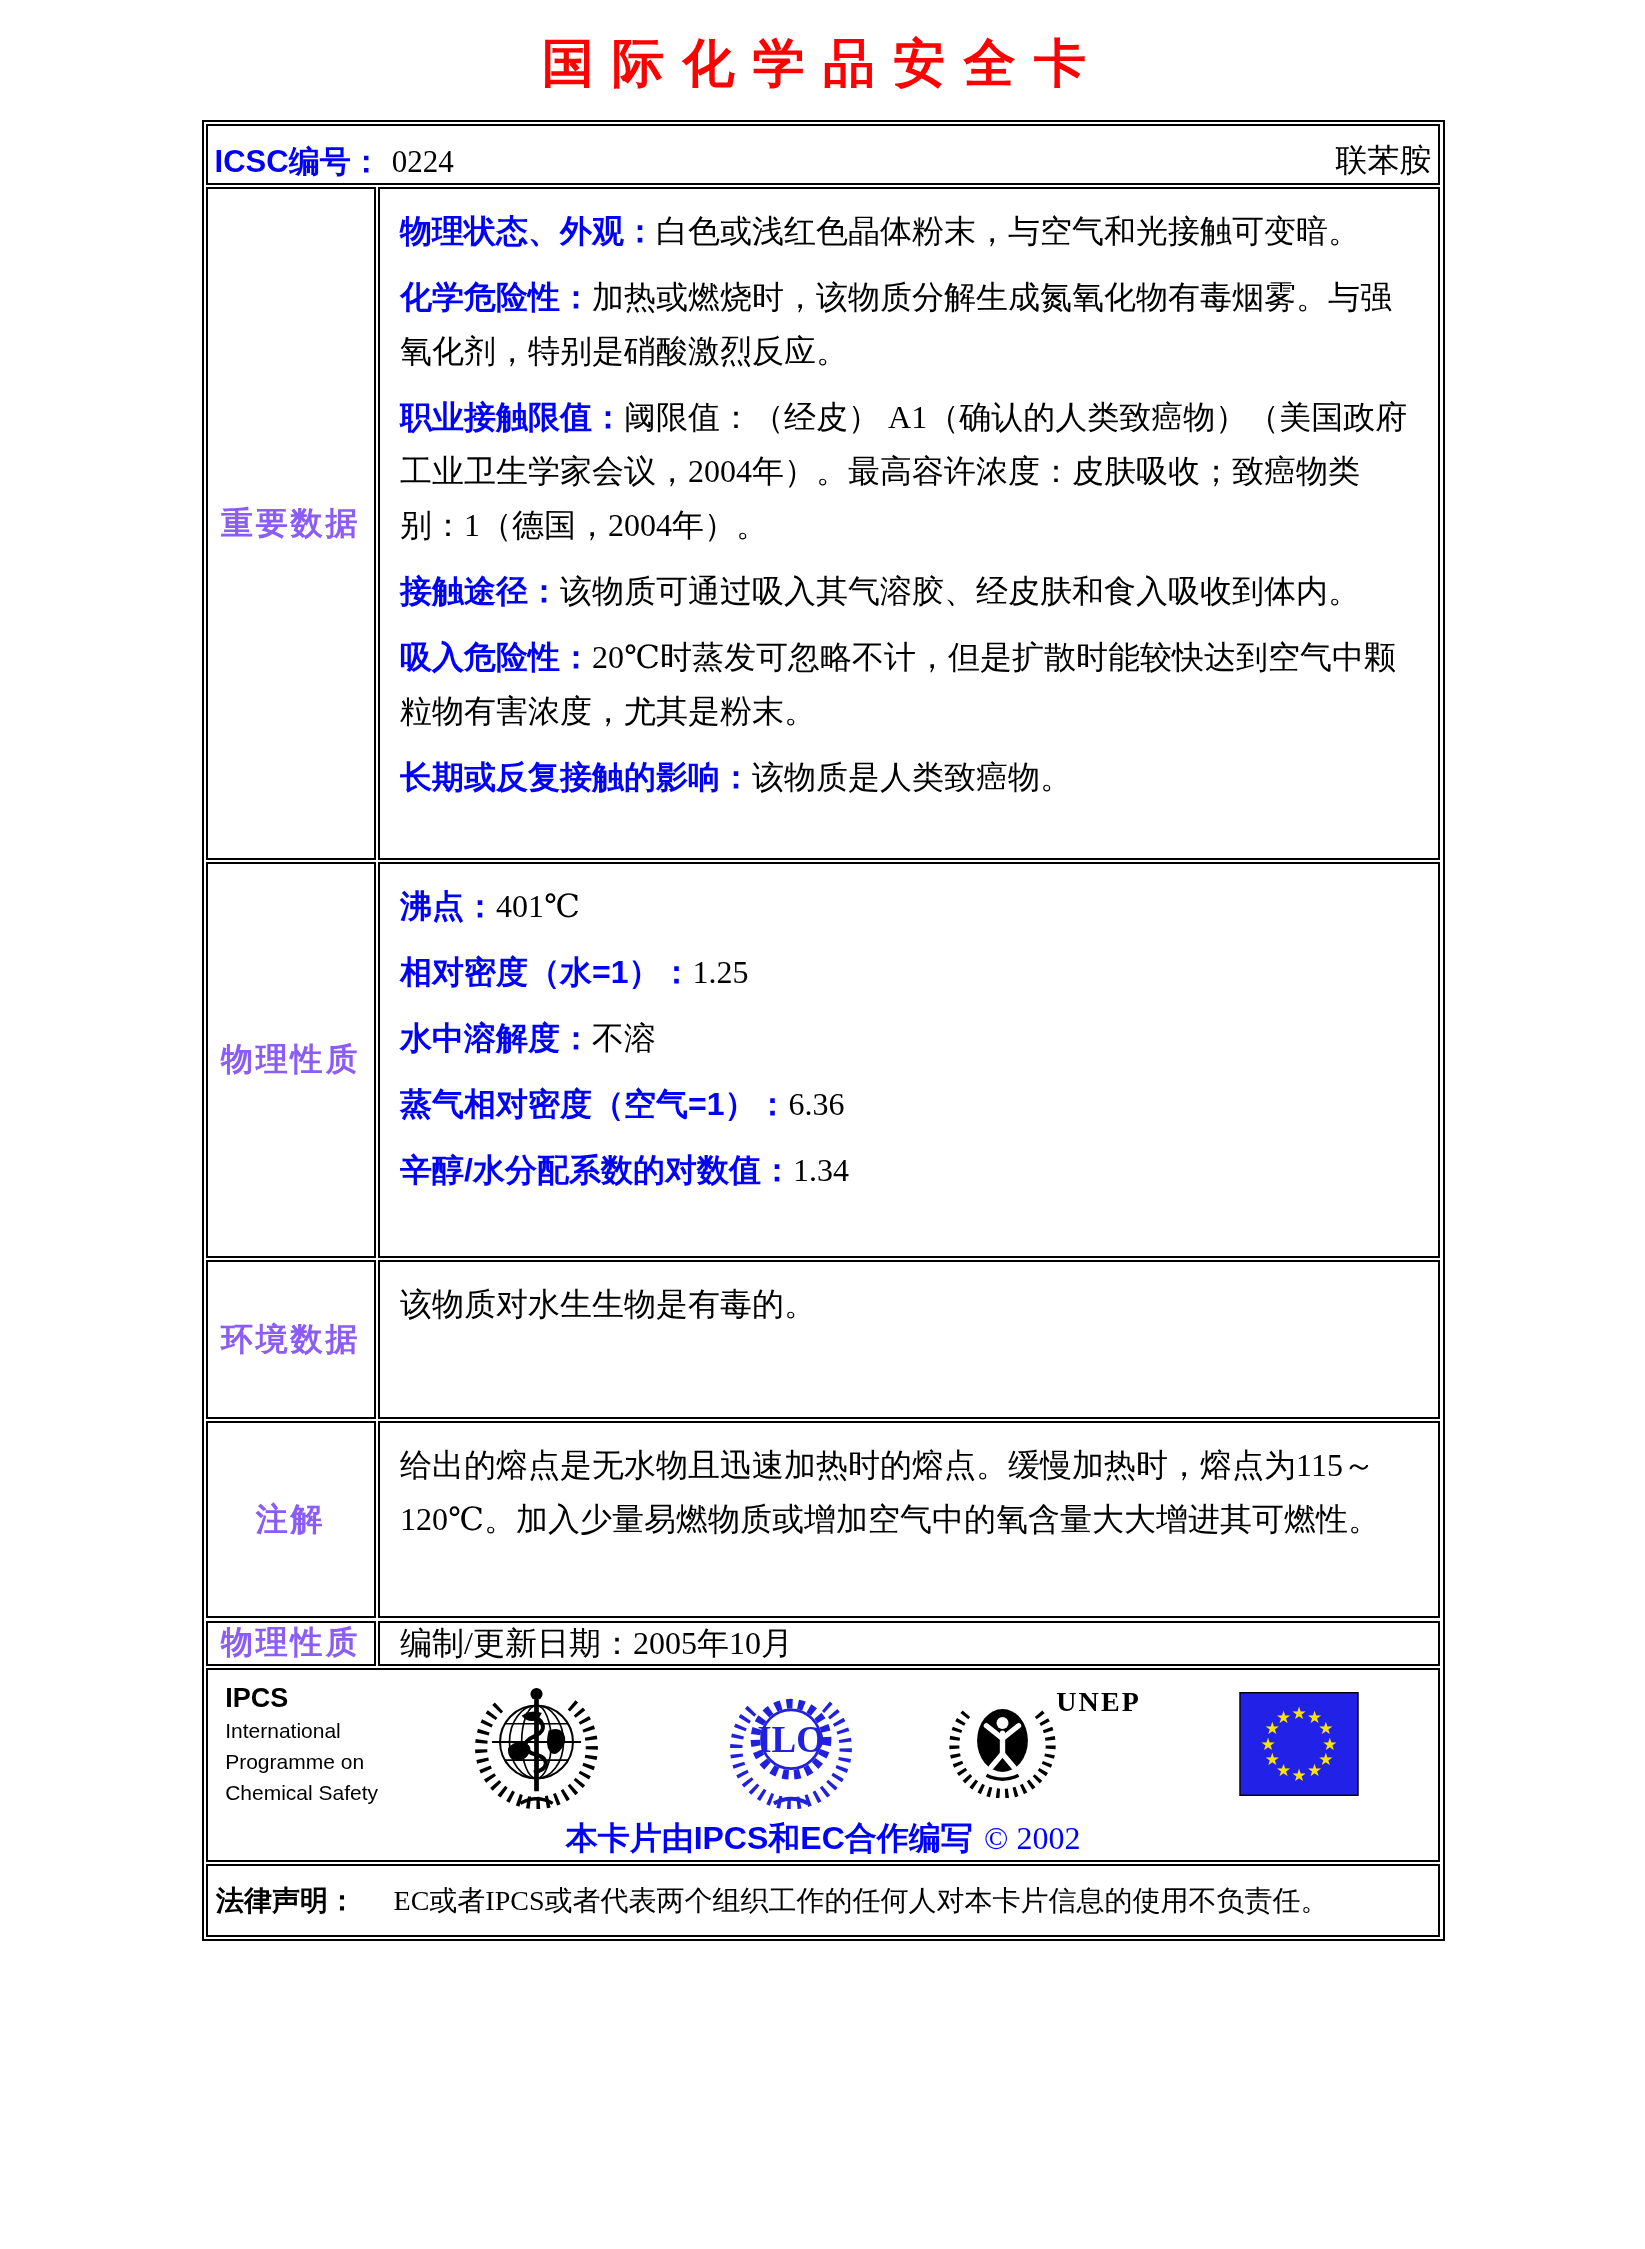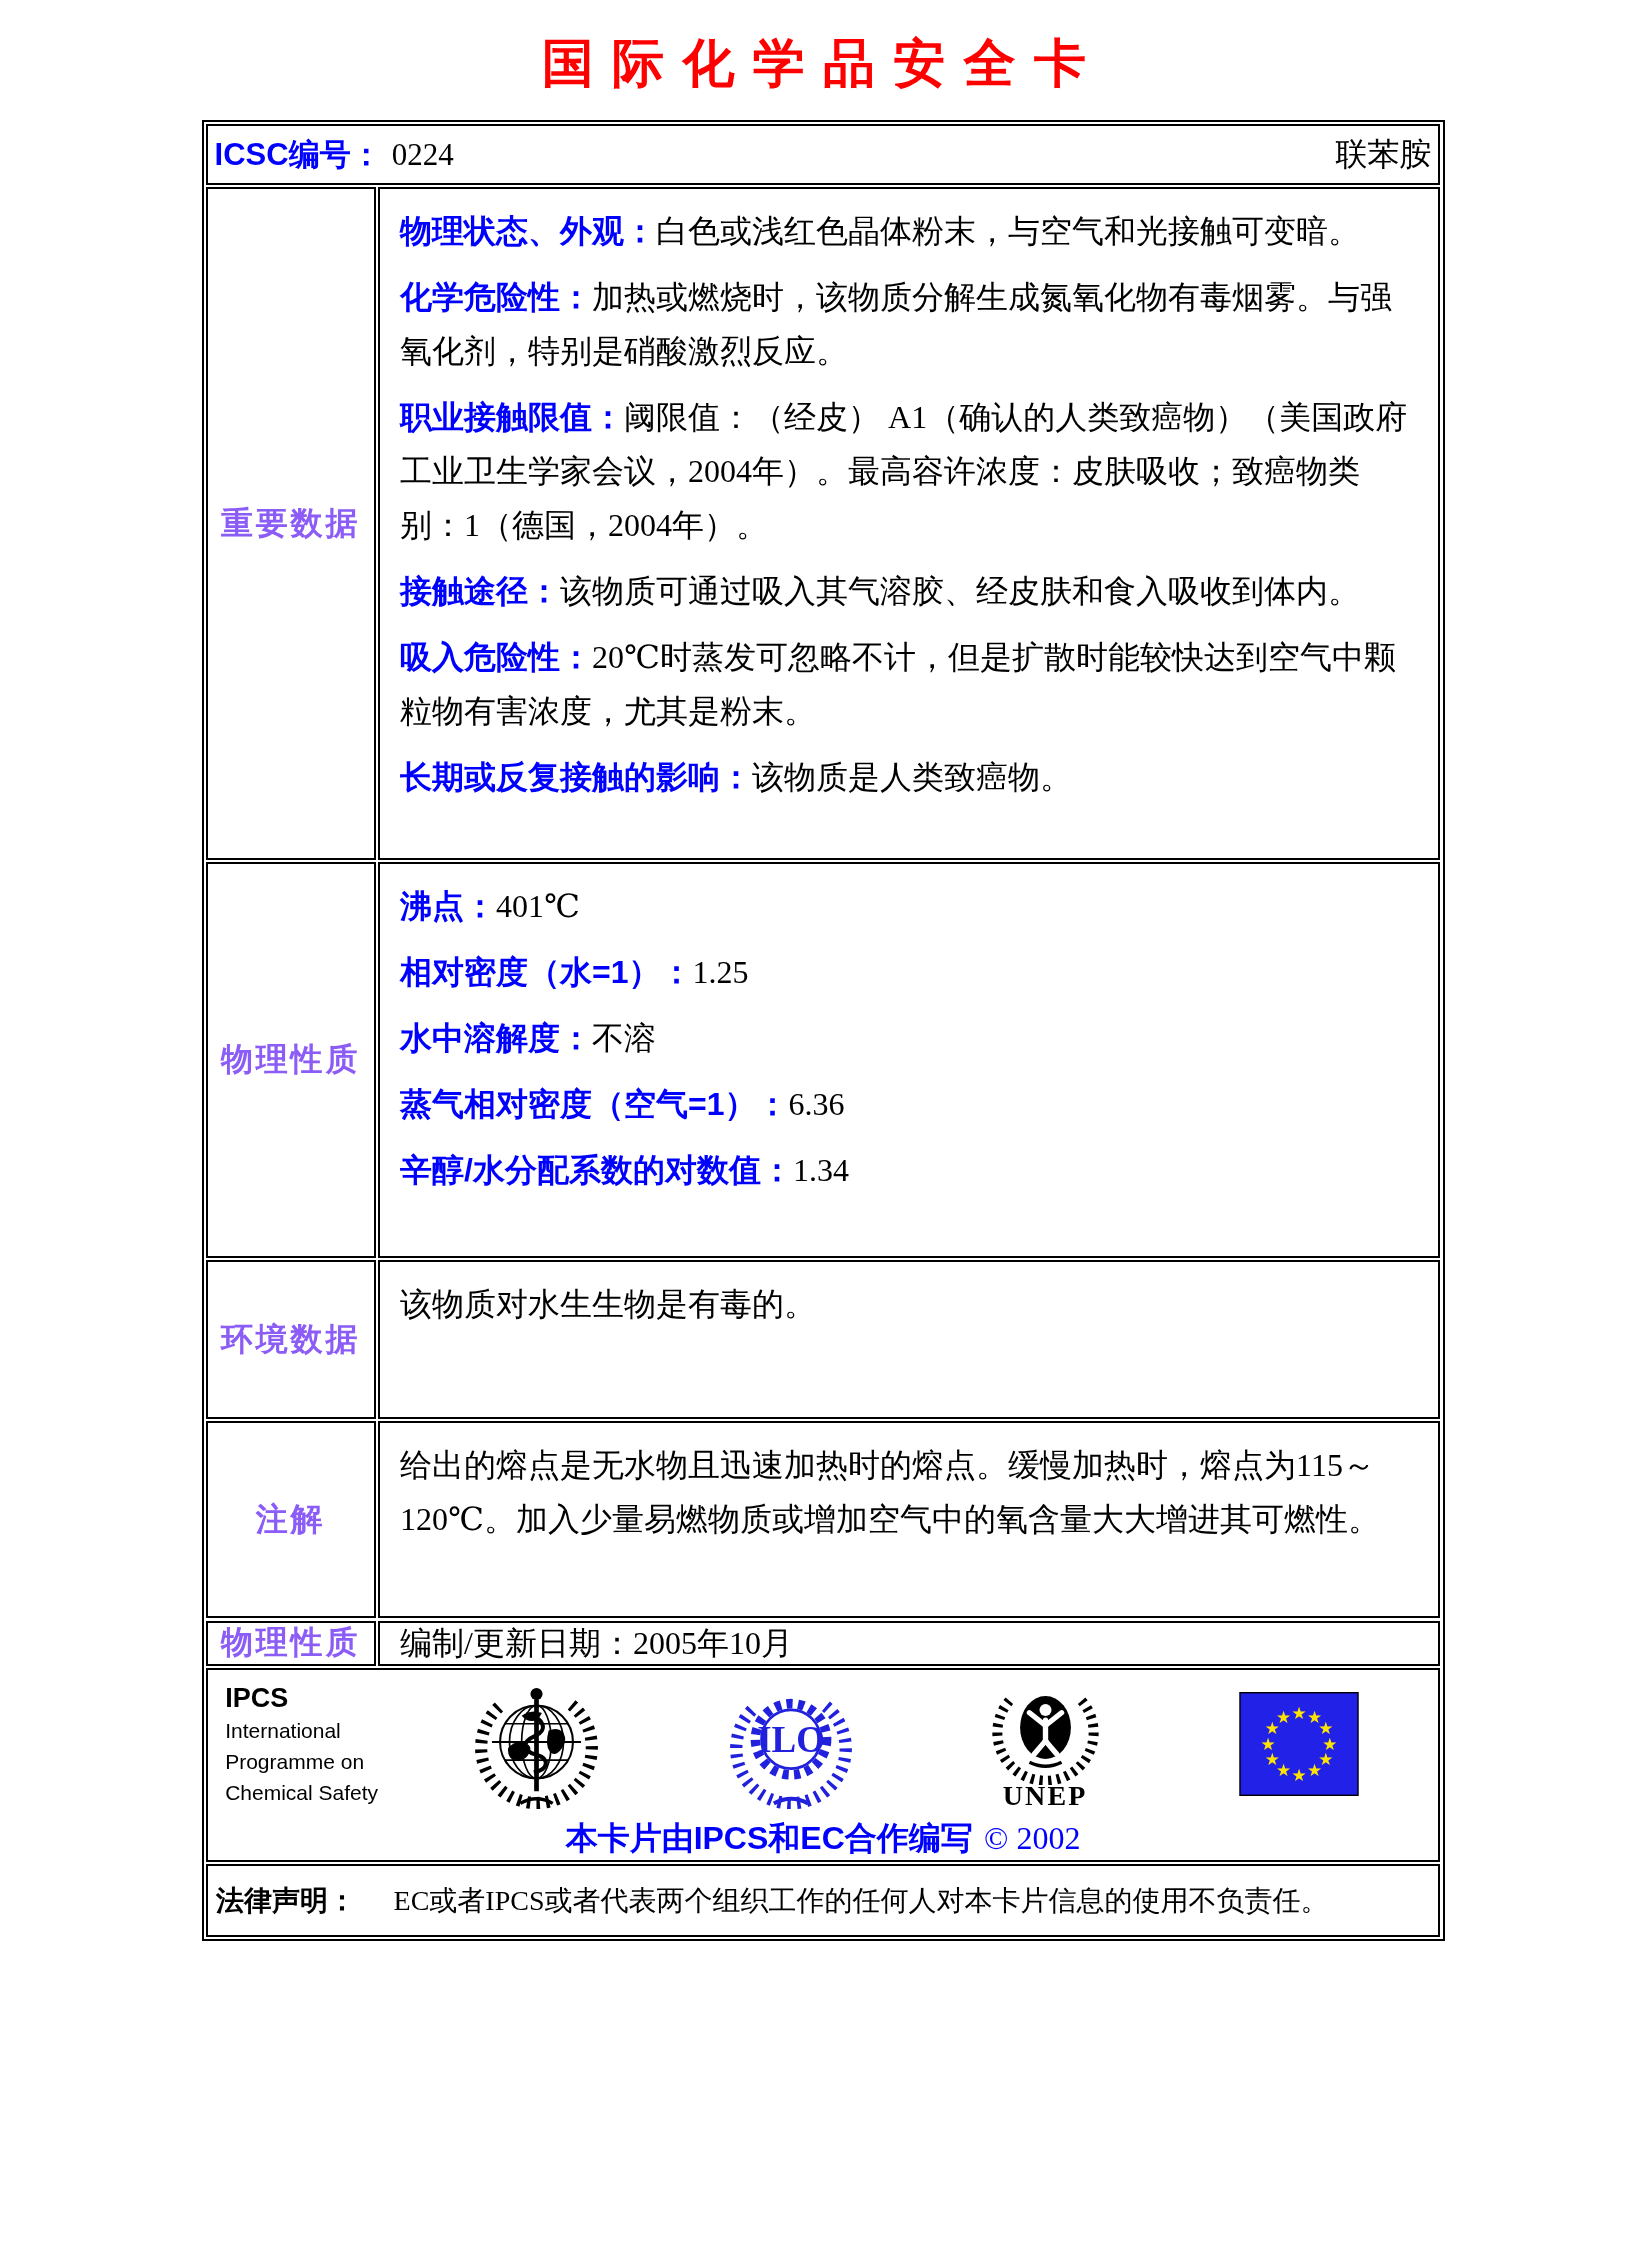--- a/index.html
+++ b/index.html
@@ -22,21 +22,21 @@
 
   .r-header     { height:61px;  }
   .r-important  { height:673px; }
   .r-physical   { height:396px; }
   .r-env        { height:159px; }
   .r-notes      { height:197px; }
   .r-additional { height:45px;  }
   .r-footer     { height:194px; }
   .r-legal      { height:73px; }
 
-  .header-cell { display:flex; justify-content:space-between; align-items:center;
+  .header-cell { display:flex; justify-content:space-between; align-items:flex-end;
                  padding:0 7px; font-size:31px; }
   .icsc-label { color:#0000ff; font-weight:bold;
                 font-family:"Liberation Sans","DejaVu Sans",sans-serif; }
   .icsc-value { color:#000; margin-left:10px; }
   .chem-name  { color:#000; font-size:32px; }
 
   .label-cell { display:flex; align-items:center; justify-content:center;
                 color:#8b5cf6; font-weight:bold; font-size:32px;
                 font-family:"Liberation Sans","DejaVu Sans",sans-serif; letter-spacing:2.8px; }
 
@@ -53,21 +53,21 @@
   .legal-label { color:#000; font-weight:bold; white-space:nowrap; margin-right:5.6px;
                  font-family:"Liberation Sans","DejaVu Sans",sans-serif; }
 
   .footer-cell { display:flex; flex-direction:column; padding:5.6px 0 7px 0; }
   .logos-row { flex:1; display:flex; align-items:center; padding:0 12px; }
   .ipcs-block { width:190px; padding-left:5.6px;
                 font-family:"Liberation Sans","DejaVu Sans",sans-serif; }
   .ipcs-title { font-size:27px; font-weight:bold; line-height:34px; }
   .ipcs-sub   { font-size:21px; line-height:31px; }
   .logo-slot { flex:1; display:flex; justify-content:center; align-items:center; }
-  .unep-wrap { display:flex; flex-direction:column; align-items:center; }
+  .unep-wrap { display:flex; flex-direction:row; align-items:flex-start; }
   .unep-text { font-family:"Liberation Serif","DejaVu Serif",serif; font-weight:bold;
                font-size:28px; letter-spacing:2.1px; line-height:30px; margin-top:-4.2px; }
   .caption-row { text-align:center; font-size:32px; color:#0000ff; font-weight:bold;
                  font-family:"Liberation Sans","DejaVu Sans",sans-serif; padding-top:4.2px; }
   .caption-copy { font-weight:normal; font-family:"Liberation Serif","DejaVu Serif",serif;
                   margin-left:11.3px; }
 </style>
 </head>
 <body>
 

